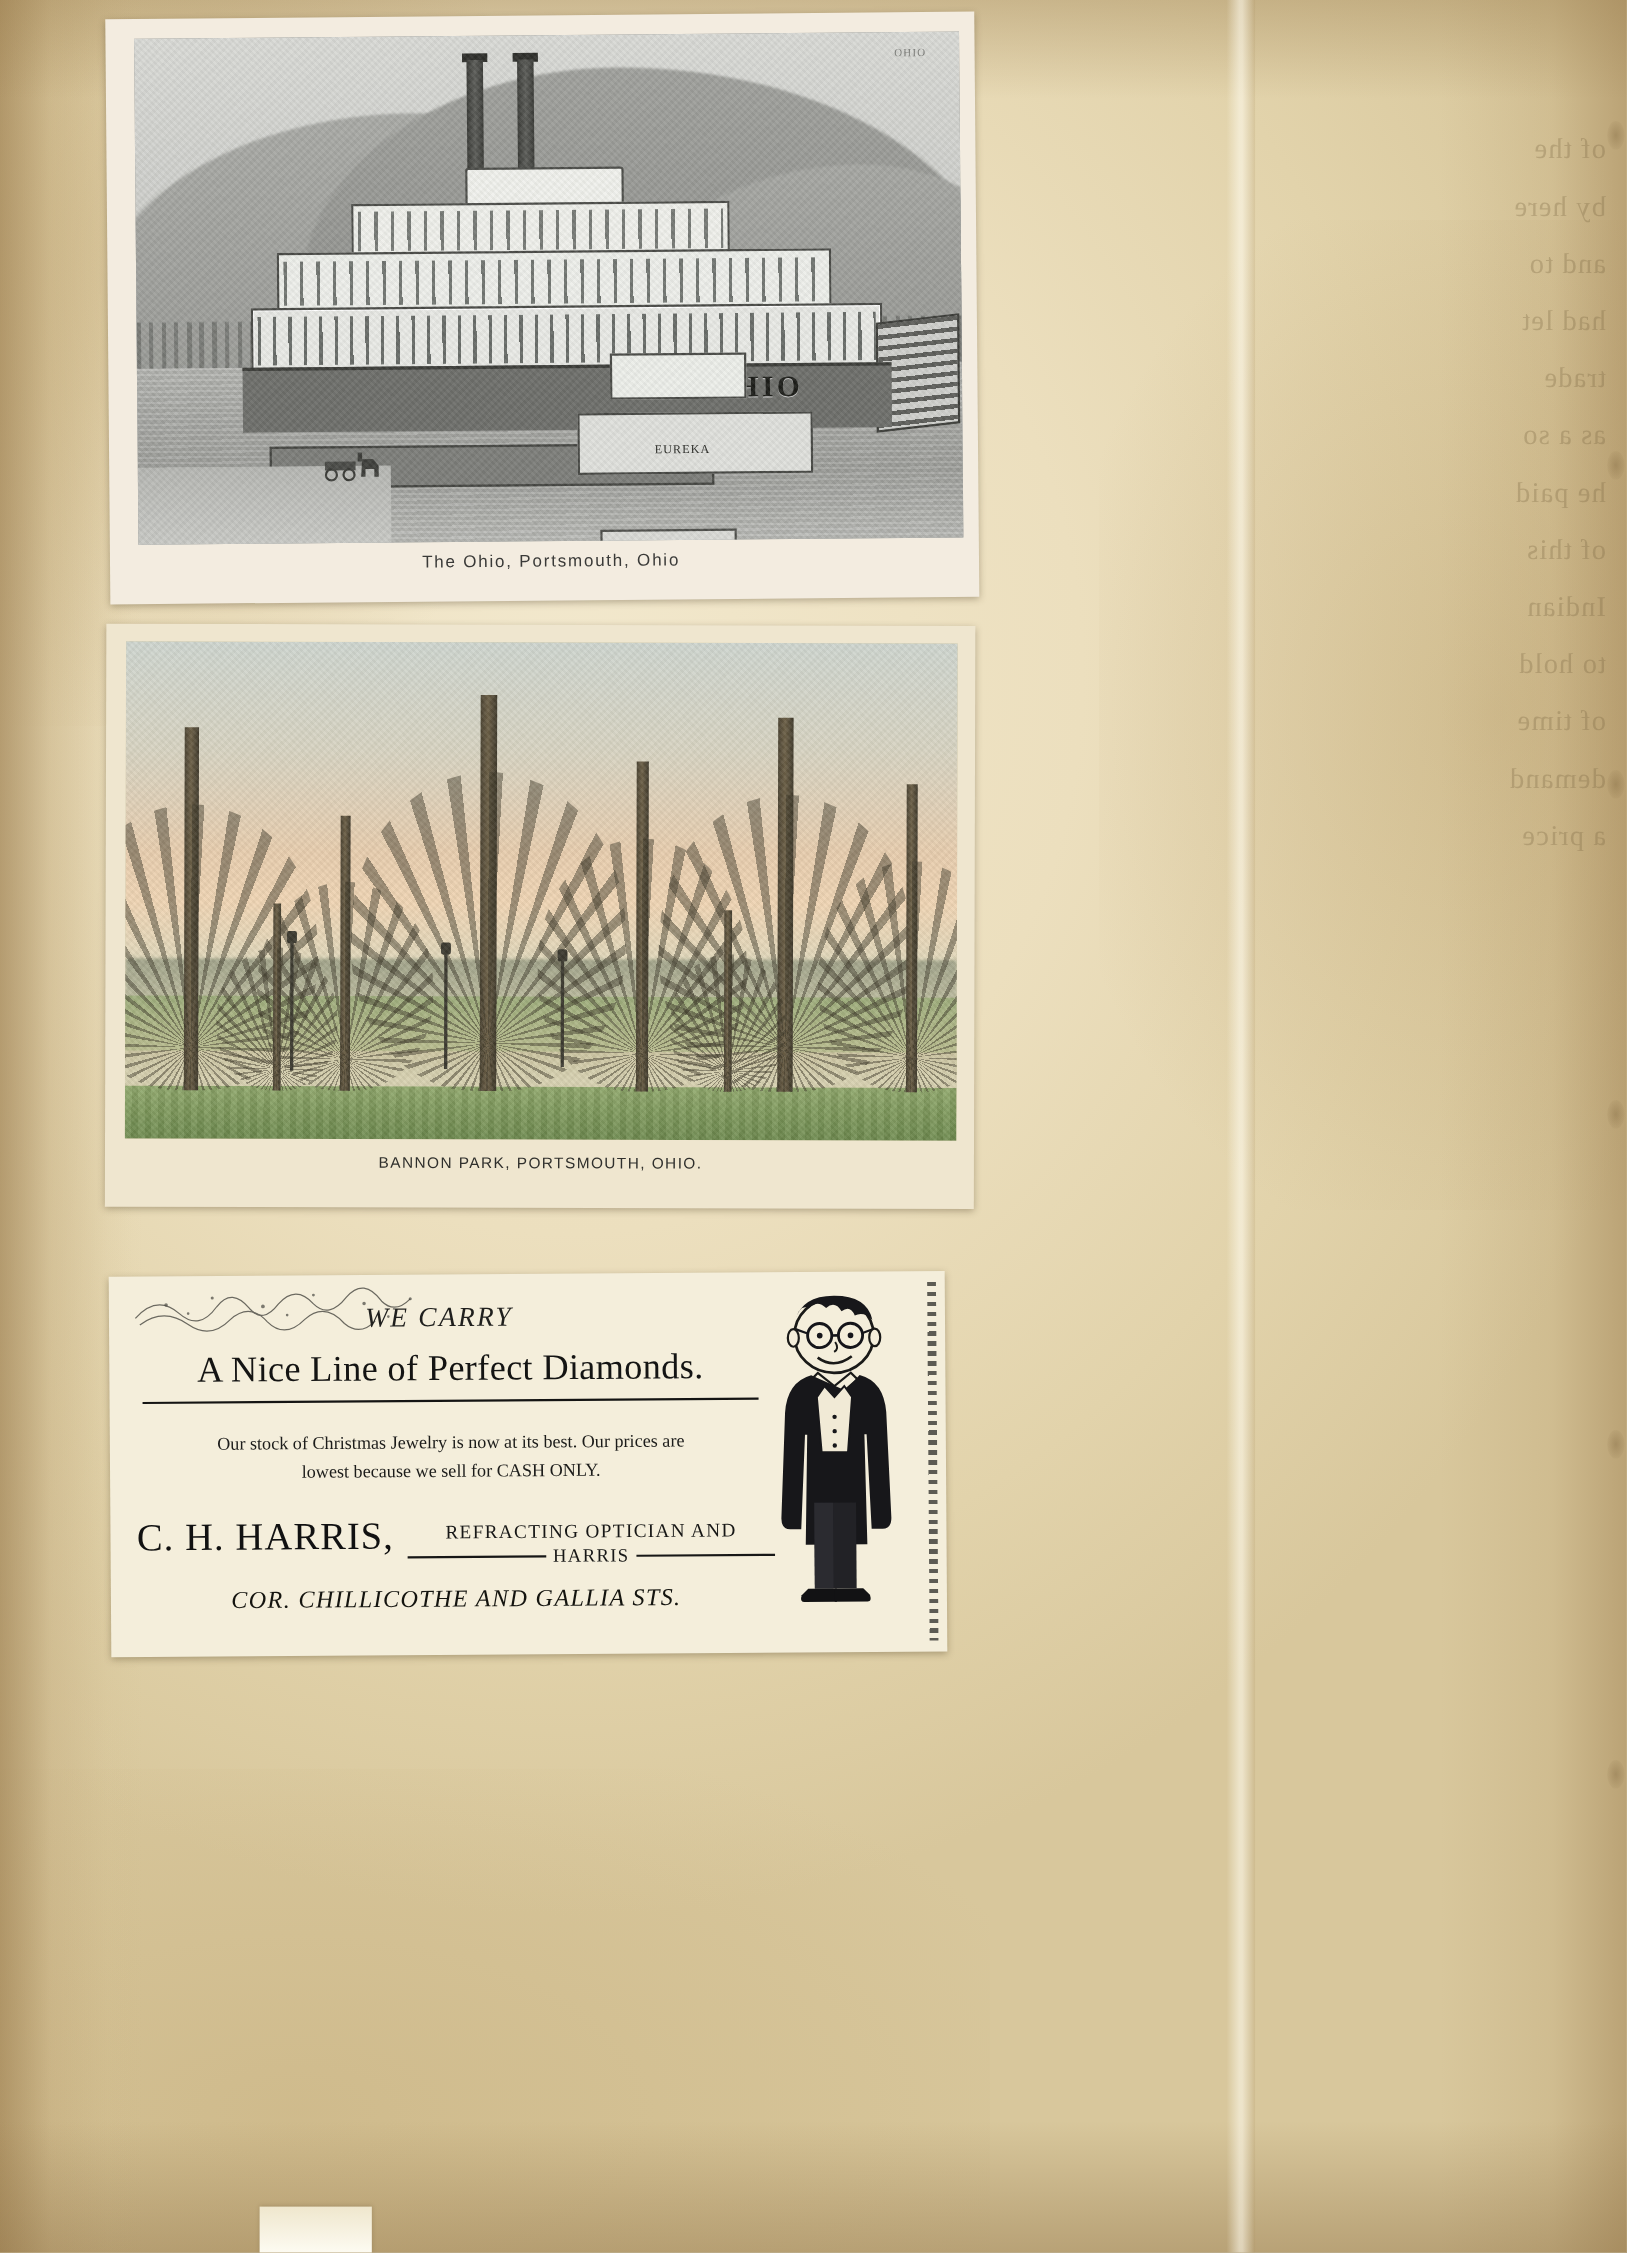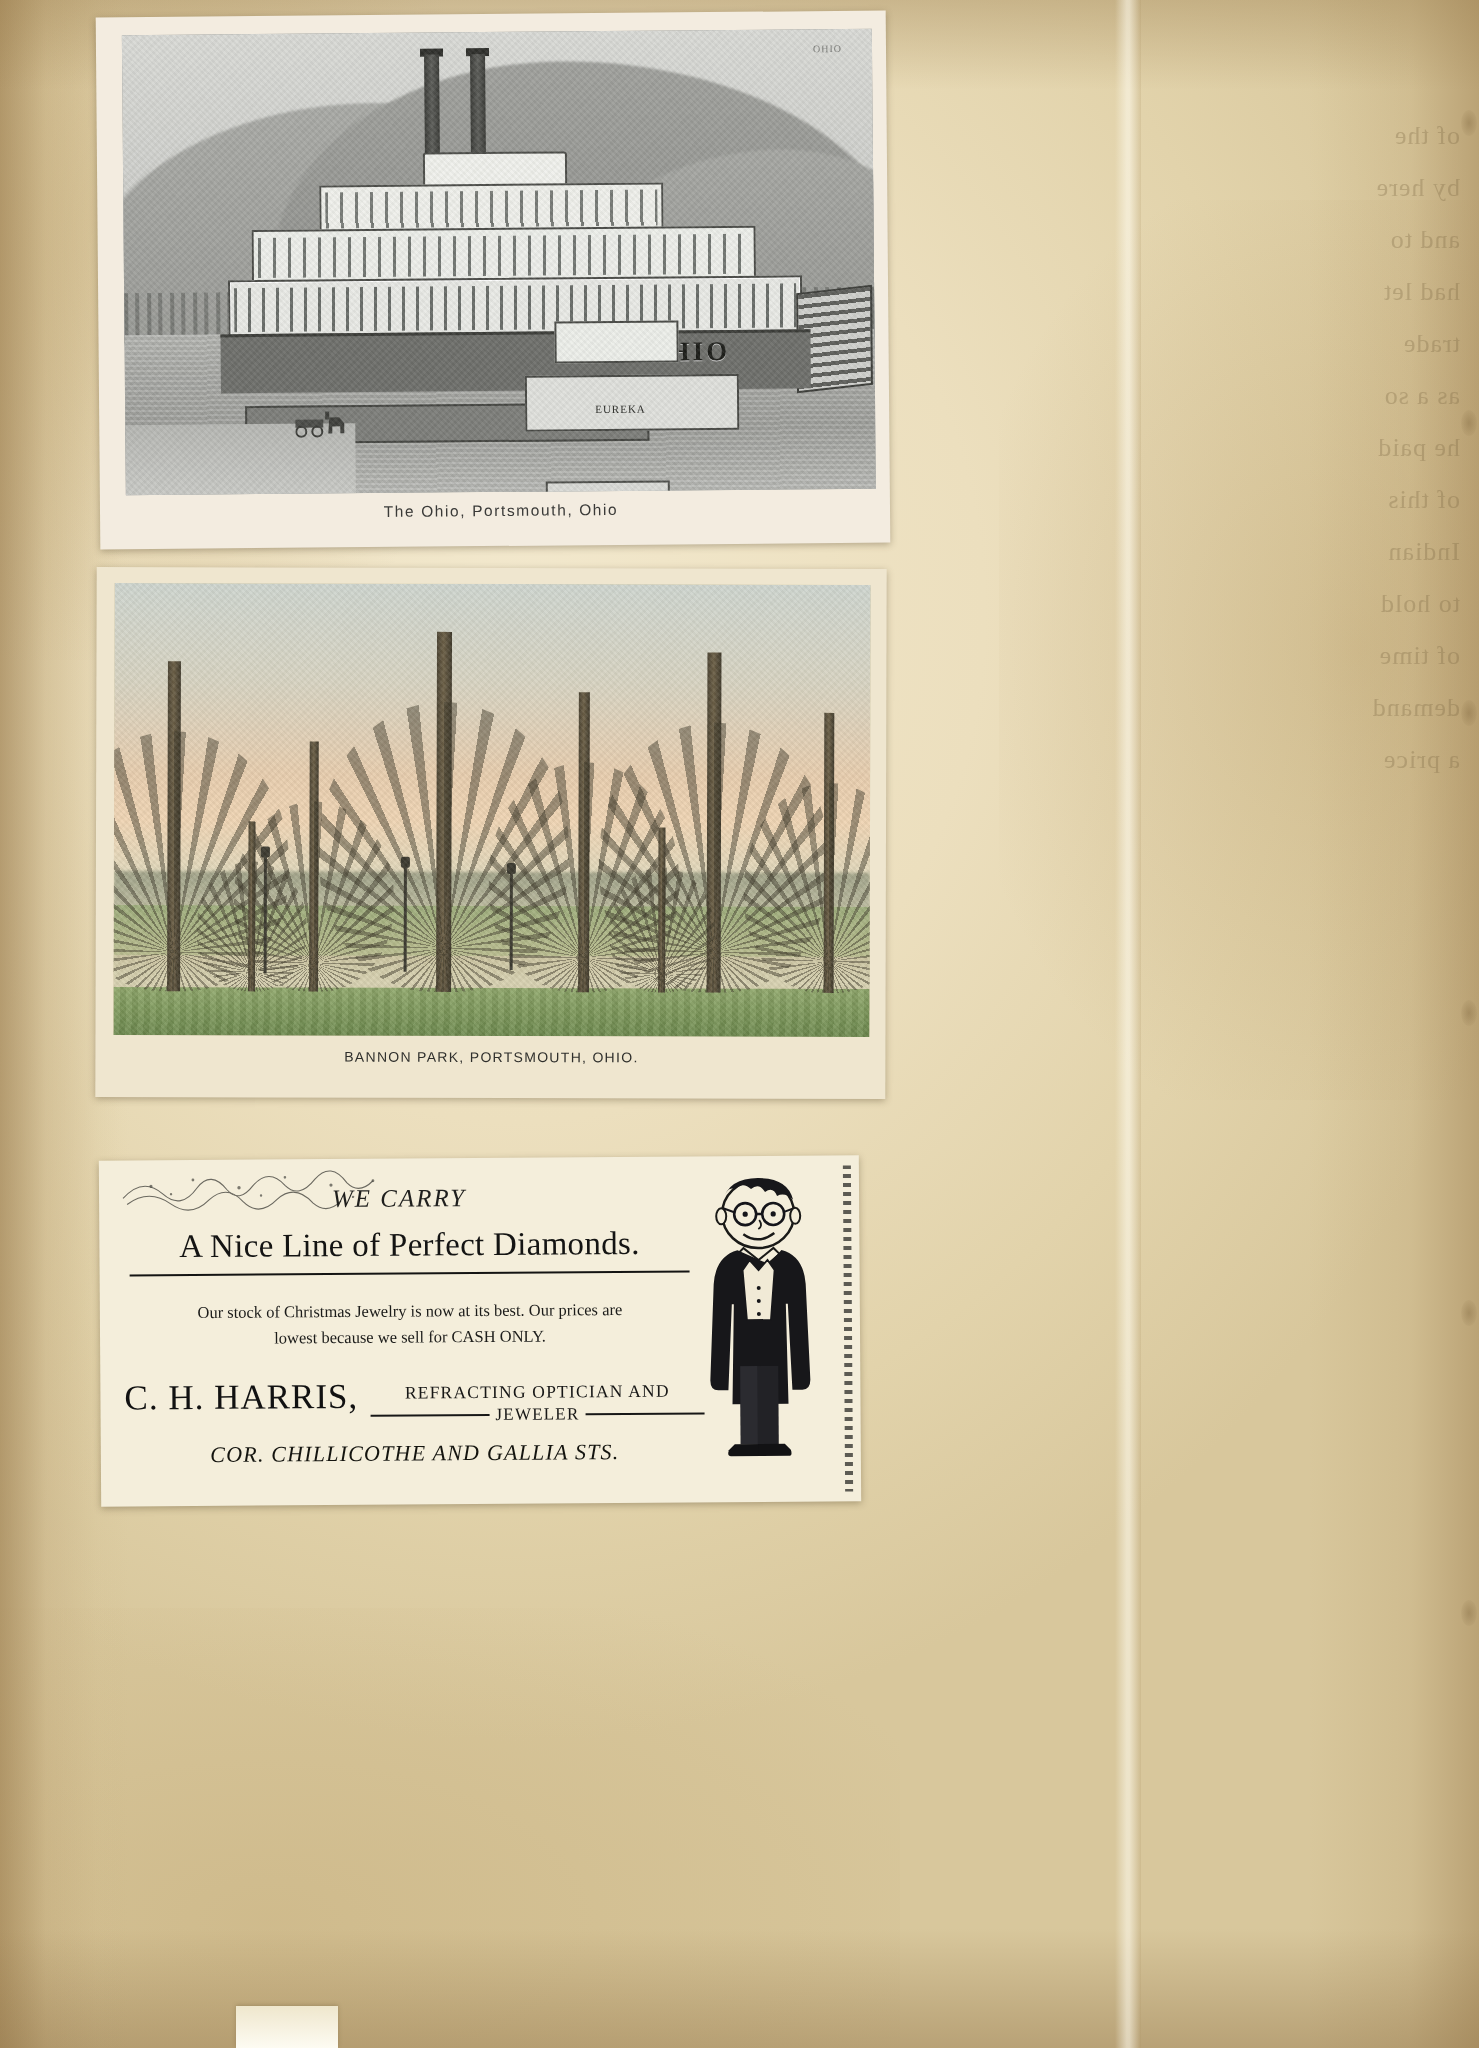--- a/index.html
+++ b/index.html
@@ -659,21 +659,21 @@
       <div class="ad-body">
         <div>Our stock of Christmas Jewelry is now at its best.  Our prices are</div>
         <div>lowest because we sell for CASH ONLY.</div>
       </div>
 
       <div class="ad-name-row">
         <div class="ad-name">C. H. HARRIS,</div>
         <div class="ad-role">
           <div class="ad-role-line1">REFRACTING  OPTICIAN  AND</div>
           <div class="ad-role-line2">
-              <span>JEWELER</span>
+              <span>HARRIS</span>
             </div>
         </div>
       </div>
 
       <div class="ad-address">COR. CHILLICOTHE AND GALLIA STS.</div>
 
       <svg class="ad-figure" viewBox="0 0 150 320">
 
         <ellipse cx="75" cy="44" rx="36" ry="34" fill="#f4eedb" stroke="#1a1a18" stroke-width="2.5"></ellipse>
 

